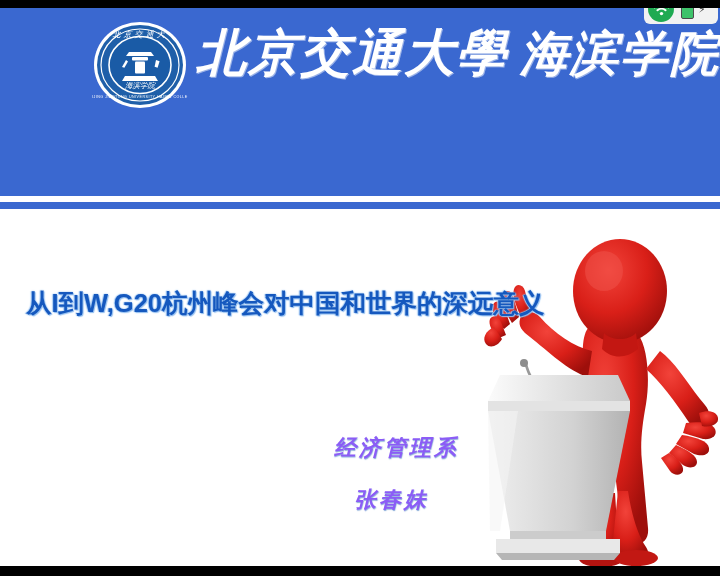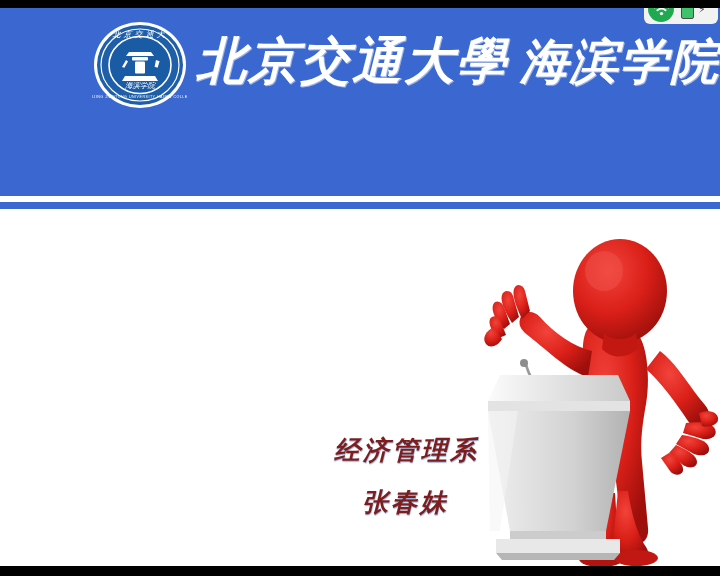--- a/index.html
+++ b/index.html
@@ -79,21 +79,21 @@
   .school-name {
     position: absolute;
     left: 196px; top: 16px;
     width: 420px; height: 72px;
     color: #ffffff;
     font-family: "Liberation Serif", "DejaVu Serif", serif;
     font-size: 54px;
     font-weight: bold;
     font-style: italic;
     letter-spacing: 2px;
-    line-height: 72px;
+    line-height: 57px;
     white-space: nowrap;
     text-shadow: 1px 1px 0 rgba(255,255,255,0.5);
     z-index: 6;
   }
   .school-name .sn-b {
     font-size: 50px;
     margin-right: 12px;
   }
   .school-name .sn-c {
     font-size: 48px;
@@ -174,35 +174,35 @@
     font-weight: bold;
     white-space: nowrap;
     text-shadow: 0 0 2px #9dc4f0, 1px 1px 1px #8fbdf0;
     z-index: 12;
   }
 
   
   .dept-line,
   .presenter-line {
     position: absolute;
-    color: #7f1d1d;
+    color: #8b5cf6;
     font-family: "Liberation Serif", "DejaVu Serif", serif;
-    font-size: 26px;
+    font-size: 22px;
     font-weight: bold;
     font-style: italic;
     letter-spacing: 3px;
     white-space: nowrap;
     text-shadow: 0.5px 0.5px 1px rgba(120,160,210,0.85);
     z-index: 12;
   }
   .dept-line {
     left: 334px; top: 425px;
   }
   .presenter-line {
-    left: 362px; top: 477px;
+    left: 354px; top: 477px;
   }
 
   
   .speaker-art {
     position: absolute;
     left: 470px; top: 215px;
     width: 250px; height: 343px;
     z-index: 10;
     pointer-events: none;
   }
@@ -236,20 +236,21 @@
       </g>
       <text x="48" y="68" text-anchor="middle" fill="#ffffff" font-size="7.5" font-family="Liberation Serif, serif" font-style="italic">海滨学院</text>
       <text x="48" y="77.5" text-anchor="middle" fill="#ffffff" font-size="3.6" font-family="Liberation Sans, sans-serif" letter-spacing="0.5">BEIJING JIAOTONG UNIVERSITY HAIBIN COLLEGE</text>
       <text x="48" y="16.5" text-anchor="middle" fill="#ffffff" font-size="8" font-family="Liberation Serif, serif" font-style="italic" letter-spacing="3">北京交通大</text>
     </svg>
 
     <div class="school-name">
       <span class="sn-b">北京交通大學</span><span class="sn-c">海滨学院</span>
     </div>
 
+    <div class="main-title">从I到W,G20杭州峰会对中国和世界的深远意义</div>
 
 
     <div class="dept-line">经济管理系</div>
 
     <div class="presenter-line">张春妹</div>
 
     <svg class="speaker-art" viewBox="0 0 250 343">
       <defs>
         <radialGradient id="redG" cx="38%" cy="30%" r="75%">
           <stop offset="0%" stop-color="#f2433a"></stop>

